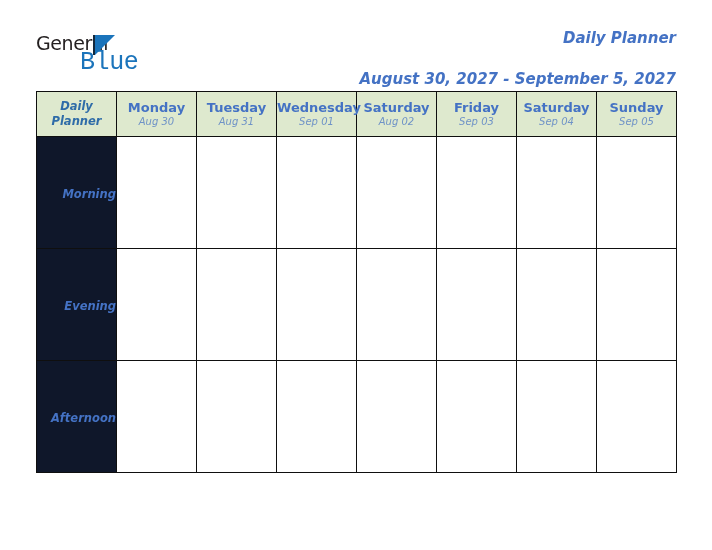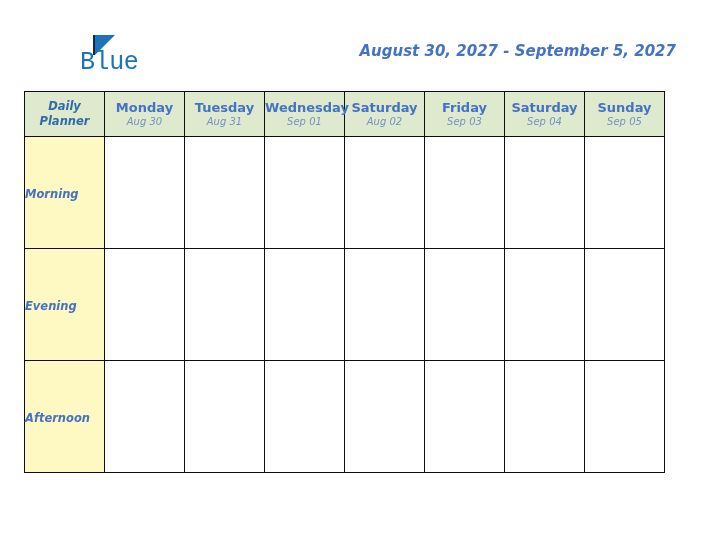--- a/index.html
+++ b/index.html
@@ -93,27 +93,27 @@
     white-space: nowrap;
   }
   .doc-range {
     font-family: "DejaVu Sans", sans-serif;
     font-style: italic;
     font-weight: bold;
     font-size: 15px;
     color: #4472c4;
     line-height: 22px;
     white-space: nowrap;
-    margin-top: 12px;
+    margin-top: 20px;
   }
 
   
   .planner {
     position: absolute;
-    left: 24px;
+    left: 36px;
     top: 91px;
     width: 641px;
     border-collapse: collapse;
     table-layout: fixed;
   }
   .planner td, .planner th {
     border: 1px solid #0f0f0f;
     padding: 0;
     margin: 0;
   }
@@ -146,22 +146,22 @@
   .day-date {
     font-family: "DejaVu Sans", sans-serif;
     font-style: italic;
     font-weight: normal;
     font-size: 10px;
     color: #6f93c7;
     line-height: 14px;
   }
 
   tbody td.row-label {
-    background: #fef9c3;
-    text-align: left;
+    background: #0f172a;
+    text-align: right;
     vertical-align: middle;
     height: 111px;
   }
   .row-label-text {
     font-family: "DejaVu Sans", sans-serif;
     font-style: italic;
     font-weight: bold;
     font-size: 11.5px;
     color: #4472c4;
   }
@@ -172,26 +172,28 @@
   }
 </style>
 </head>
 <body>
 
 <div class="page">
 
   <div class="header">
 
     <div class="brand">
+      <span class="brand-general">General</span>
       <span class="brand-triangle-edge"></span>
       <span class="brand-triangle"></span>
       <span class="brand-blue">Blue</span>
     </div>
 
     <div class="title-block">
+      <div class="doc-title">Daily Planner</div>
       <div class="doc-range">August 30, 2027 - September 5, 2027</div>
     </div>
 
   </div>
 
   <table class="planner">
     <colgroup>
       <col class="label-col">
       <col class="day-col">
         <col class="day-col">

